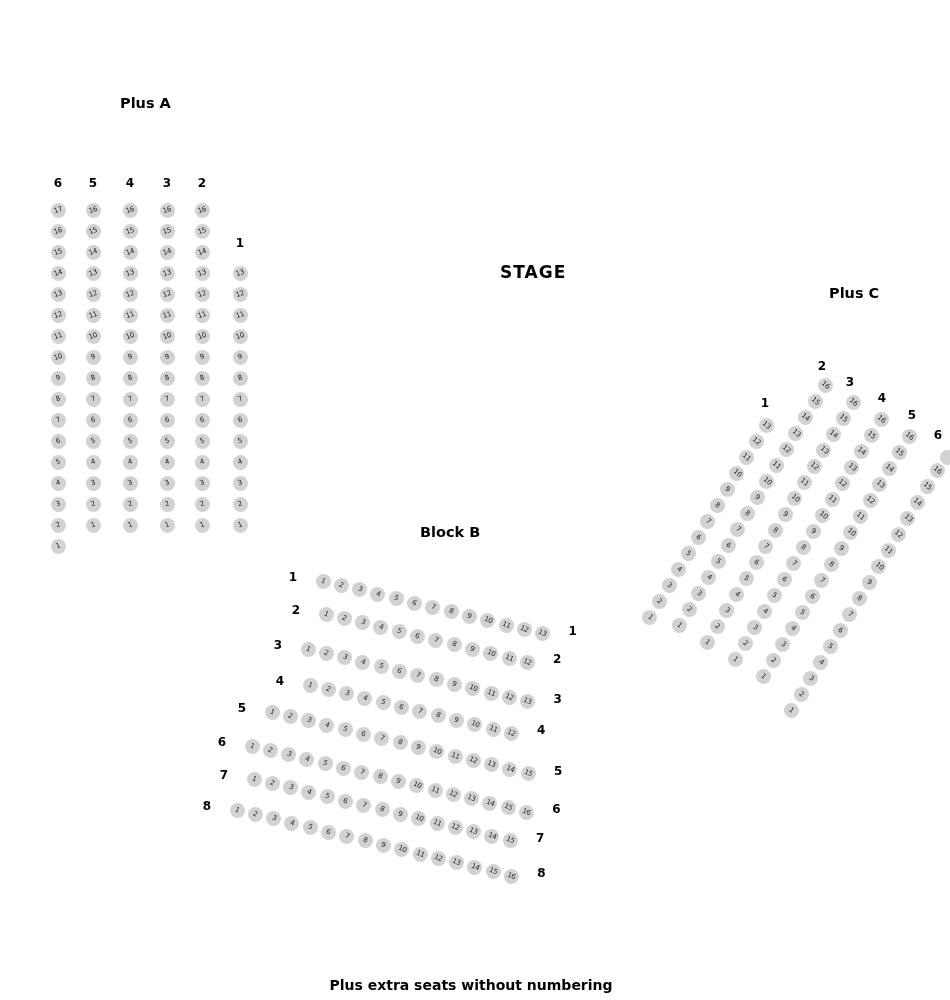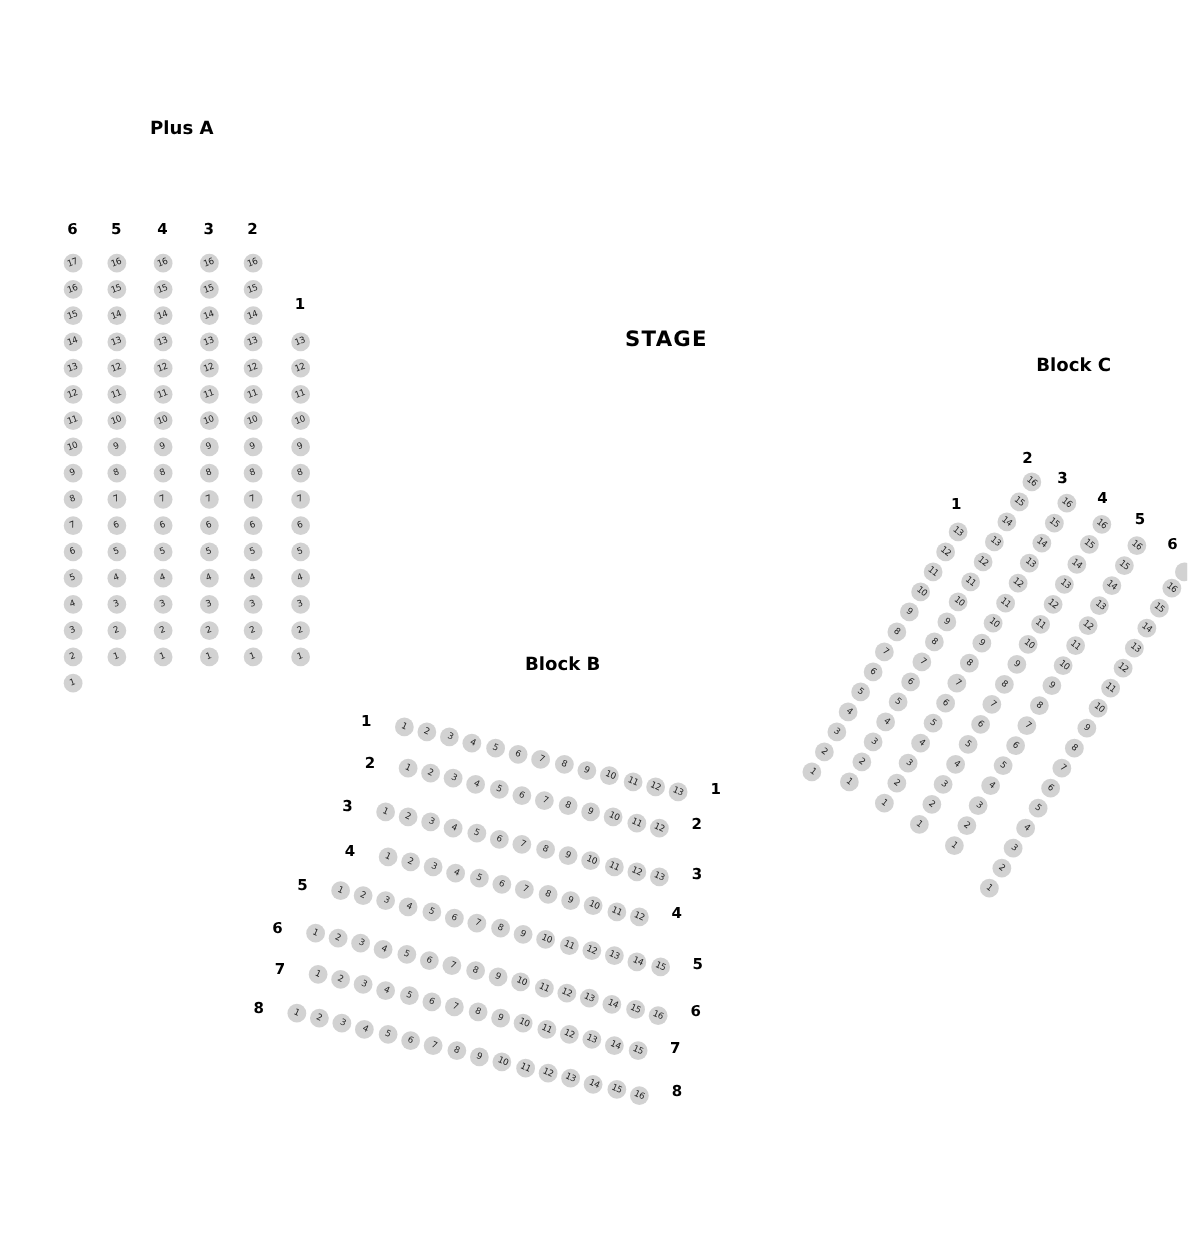--- a/index.html
+++ b/index.html
@@ -29,22 +29,23 @@
     position:absolute;left:471px;top:977px;transform:translateX(-50%);
     font-weight:bold;font-size:14px;color:#000;white-space:nowrap;
   }
 </style>
 </head>
 <body>
 
 <div id="seatmap">
   <div class="block-title" style="left:120px;top:95px">Plus A</div>
   <div class="stage-label" style="left:500px;top:262px">STAGE</div>
-  <div class="block-title" style="left:829px;top:285px">Block C</div>
+  <div class="block-title" style="left:829px;top:285px">Plus C</div>
   <div class="block-title" style="left:420px;top:524px">Block B</div>
+  <div class="footer-note">Plus extra seats without numbering</div>
 <div class="rc-label" style="left: 58px; top: 183px;">6</div>
     <div class="seat" style="left: 50.5px; top: 202.5px; background: rgb(210, 210, 210);">
       <span style="transform: rotate(-20deg); color: rgb(31, 31, 31);">17</span>
     </div>
     <div class="seat" style="left: 50.5px; top: 223.5px; background: rgb(210, 210, 210);">
       <span style="transform: rotate(-20deg); color: rgb(31, 31, 31);">16</span>
     </div>
     <div class="seat" style="left: 50.5px; top: 244.5px; background: rgb(210, 210, 210);">
       <span style="transform: rotate(-20deg); color: rgb(31, 31, 31);">15</span>
     </div>

